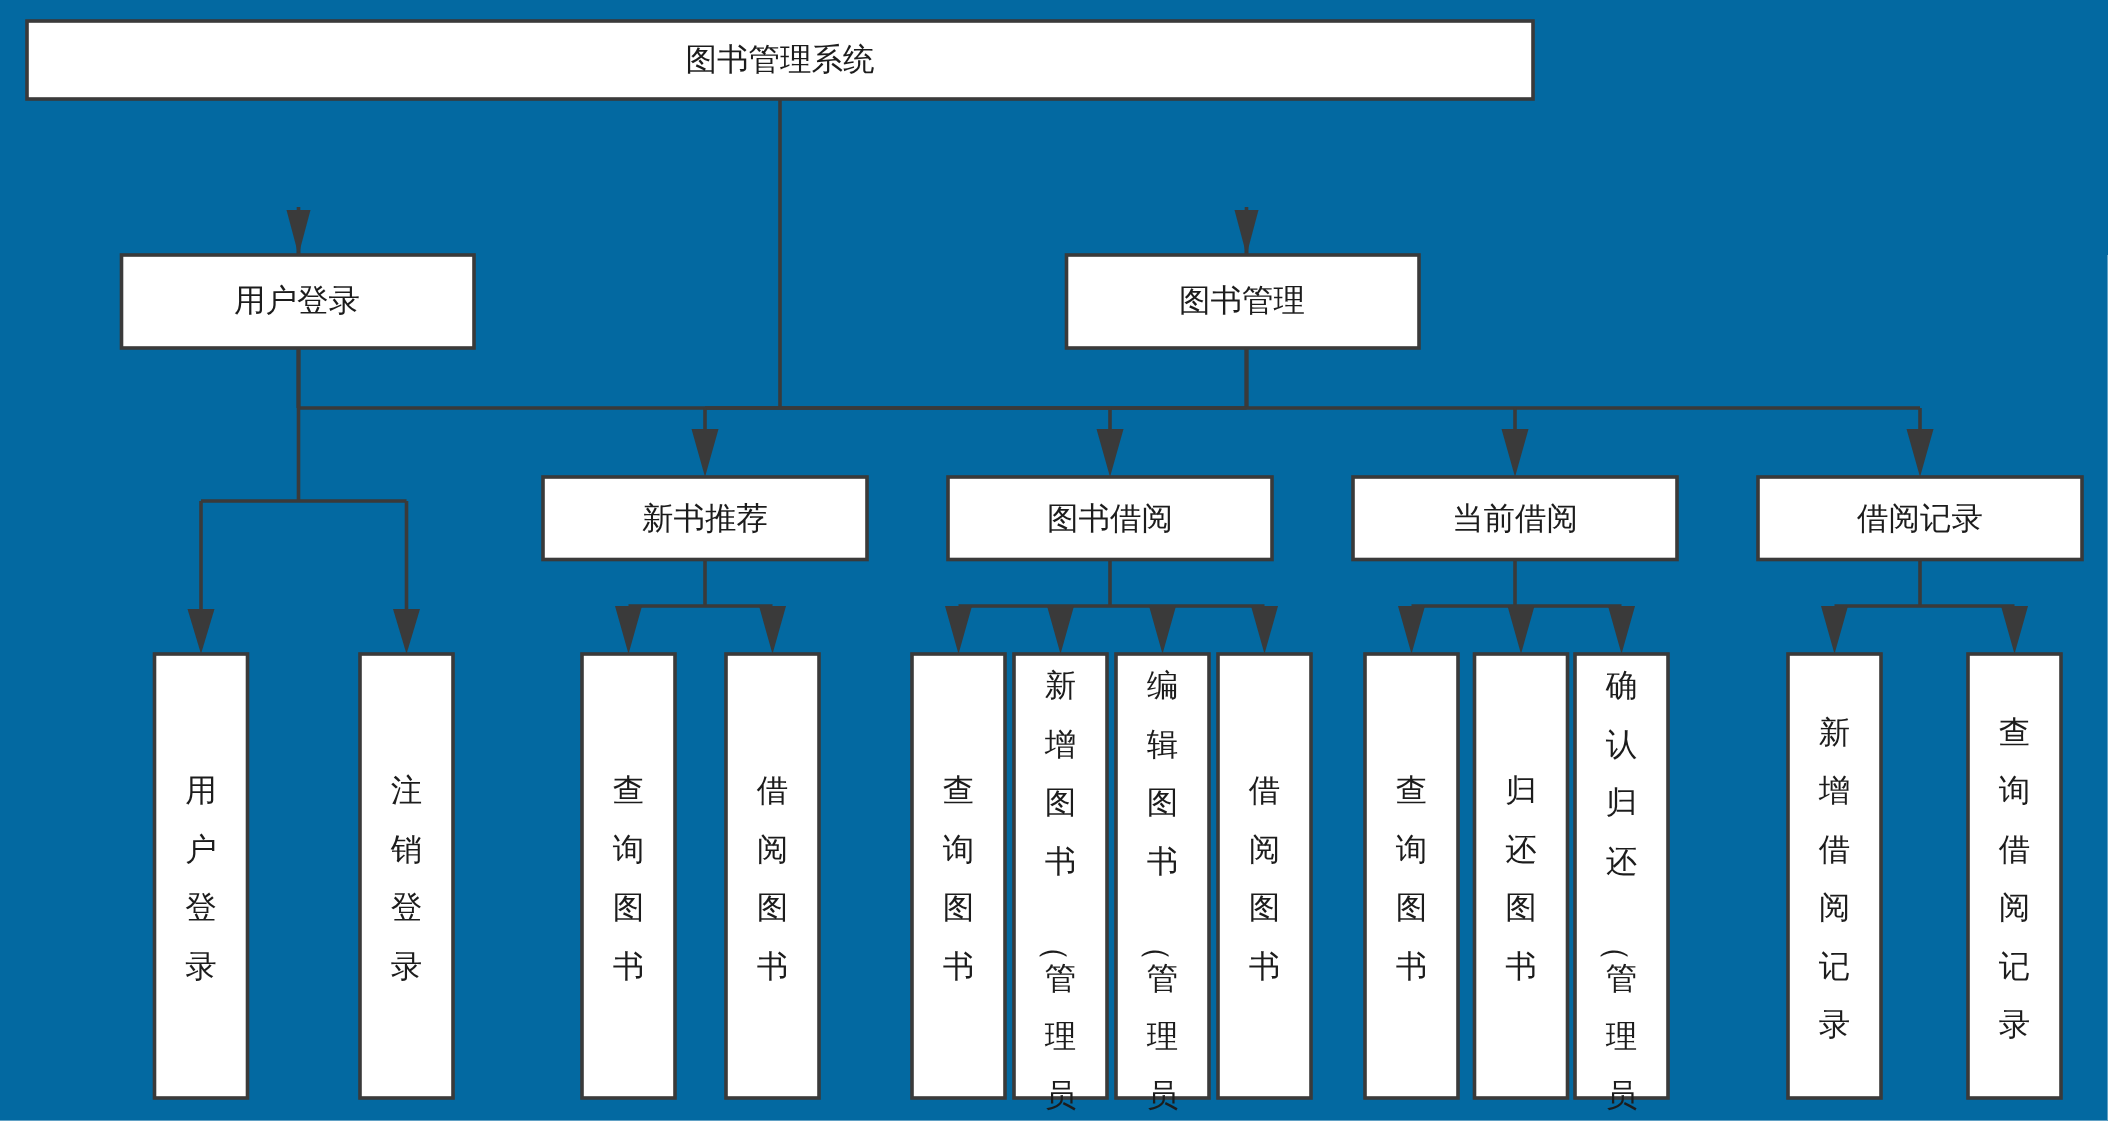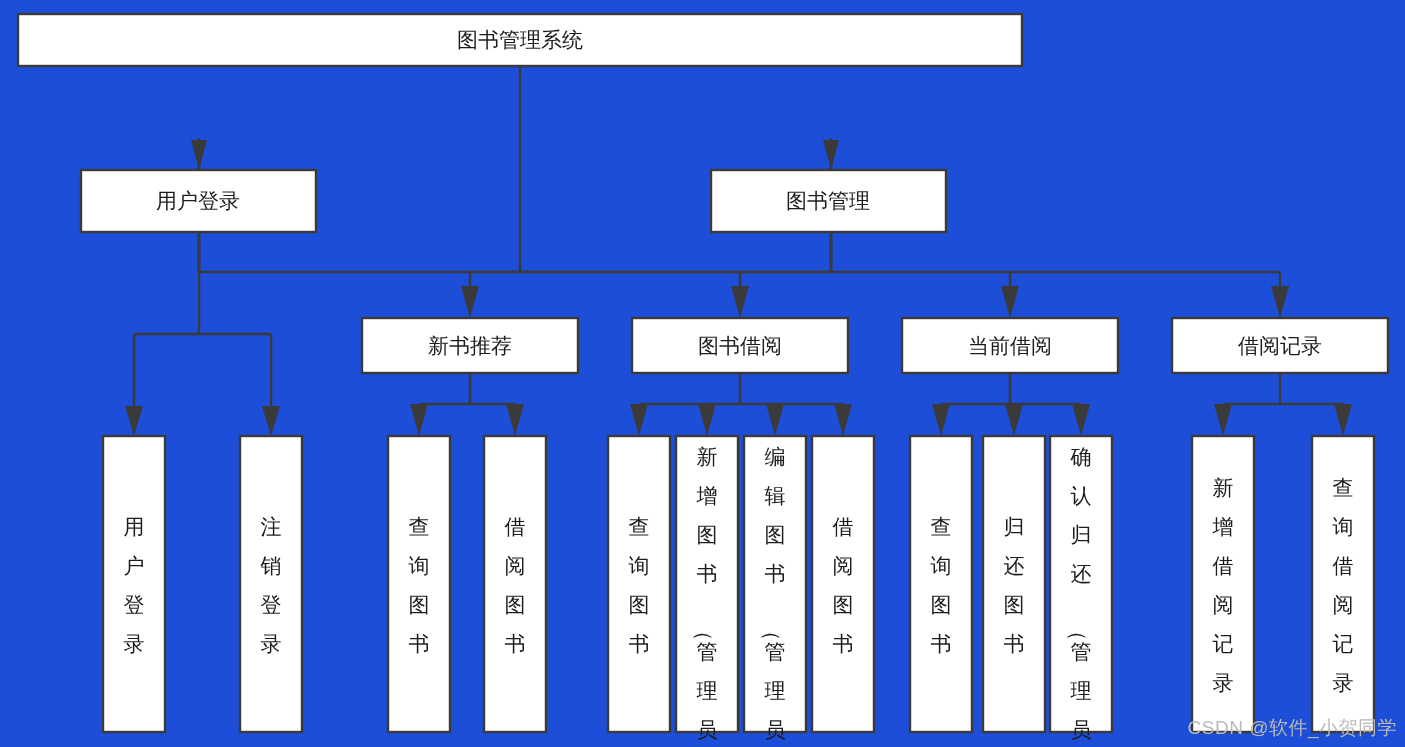--- a/index.html
+++ b/index.html
@@ -12,21 +12,21 @@
     width: 1405px;
     height: 747px;
     font-family: "Liberation Sans", "DejaVu Sans", sans-serif;
     overflow: hidden;
     position: relative;
   }
   #diagram-root {
     position: relative;
     width: 1405px;
     height: 747px;
-    background: #1d4ed8;
+    background: #0369a1;
   }
   svg#diagram-svg {
     position: absolute;
     top: 0;
     left: 0;
     width: 1405px;
     height: 747px;
     display: block;
   }
   .node-box {
@@ -211,14 +211,13 @@
           <text class="node-label-v" x="1223" y="495"><tspan x="1223" dy="0">新</tspan><tspan x="1223" dy="39">增</tspan><tspan x="1223" dy="39">借</tspan><tspan x="1223" dy="39">阅</tspan><tspan x="1223" dy="39">记</tspan><tspan x="1223" dy="39">录</tspan></text>
         </g>
         <g>
           <rect class="node-box" x="1312" y="436" width="62" height="296"></rect>
           <text class="node-label-v" x="1343" y="495"><tspan x="1343" dy="0">查</tspan><tspan x="1343" dy="39">询</tspan><tspan x="1343" dy="39">借</tspan><tspan x="1343" dy="39">阅</tspan><tspan x="1343" dy="39">记</tspan><tspan x="1343" dy="39">录</tspan></text>
         </g>
       </g>
 
   </svg>
 
-  <div class="watermark-text">CSDN @软件_小贺同学</div>
 </div>
 
 </body></html>

